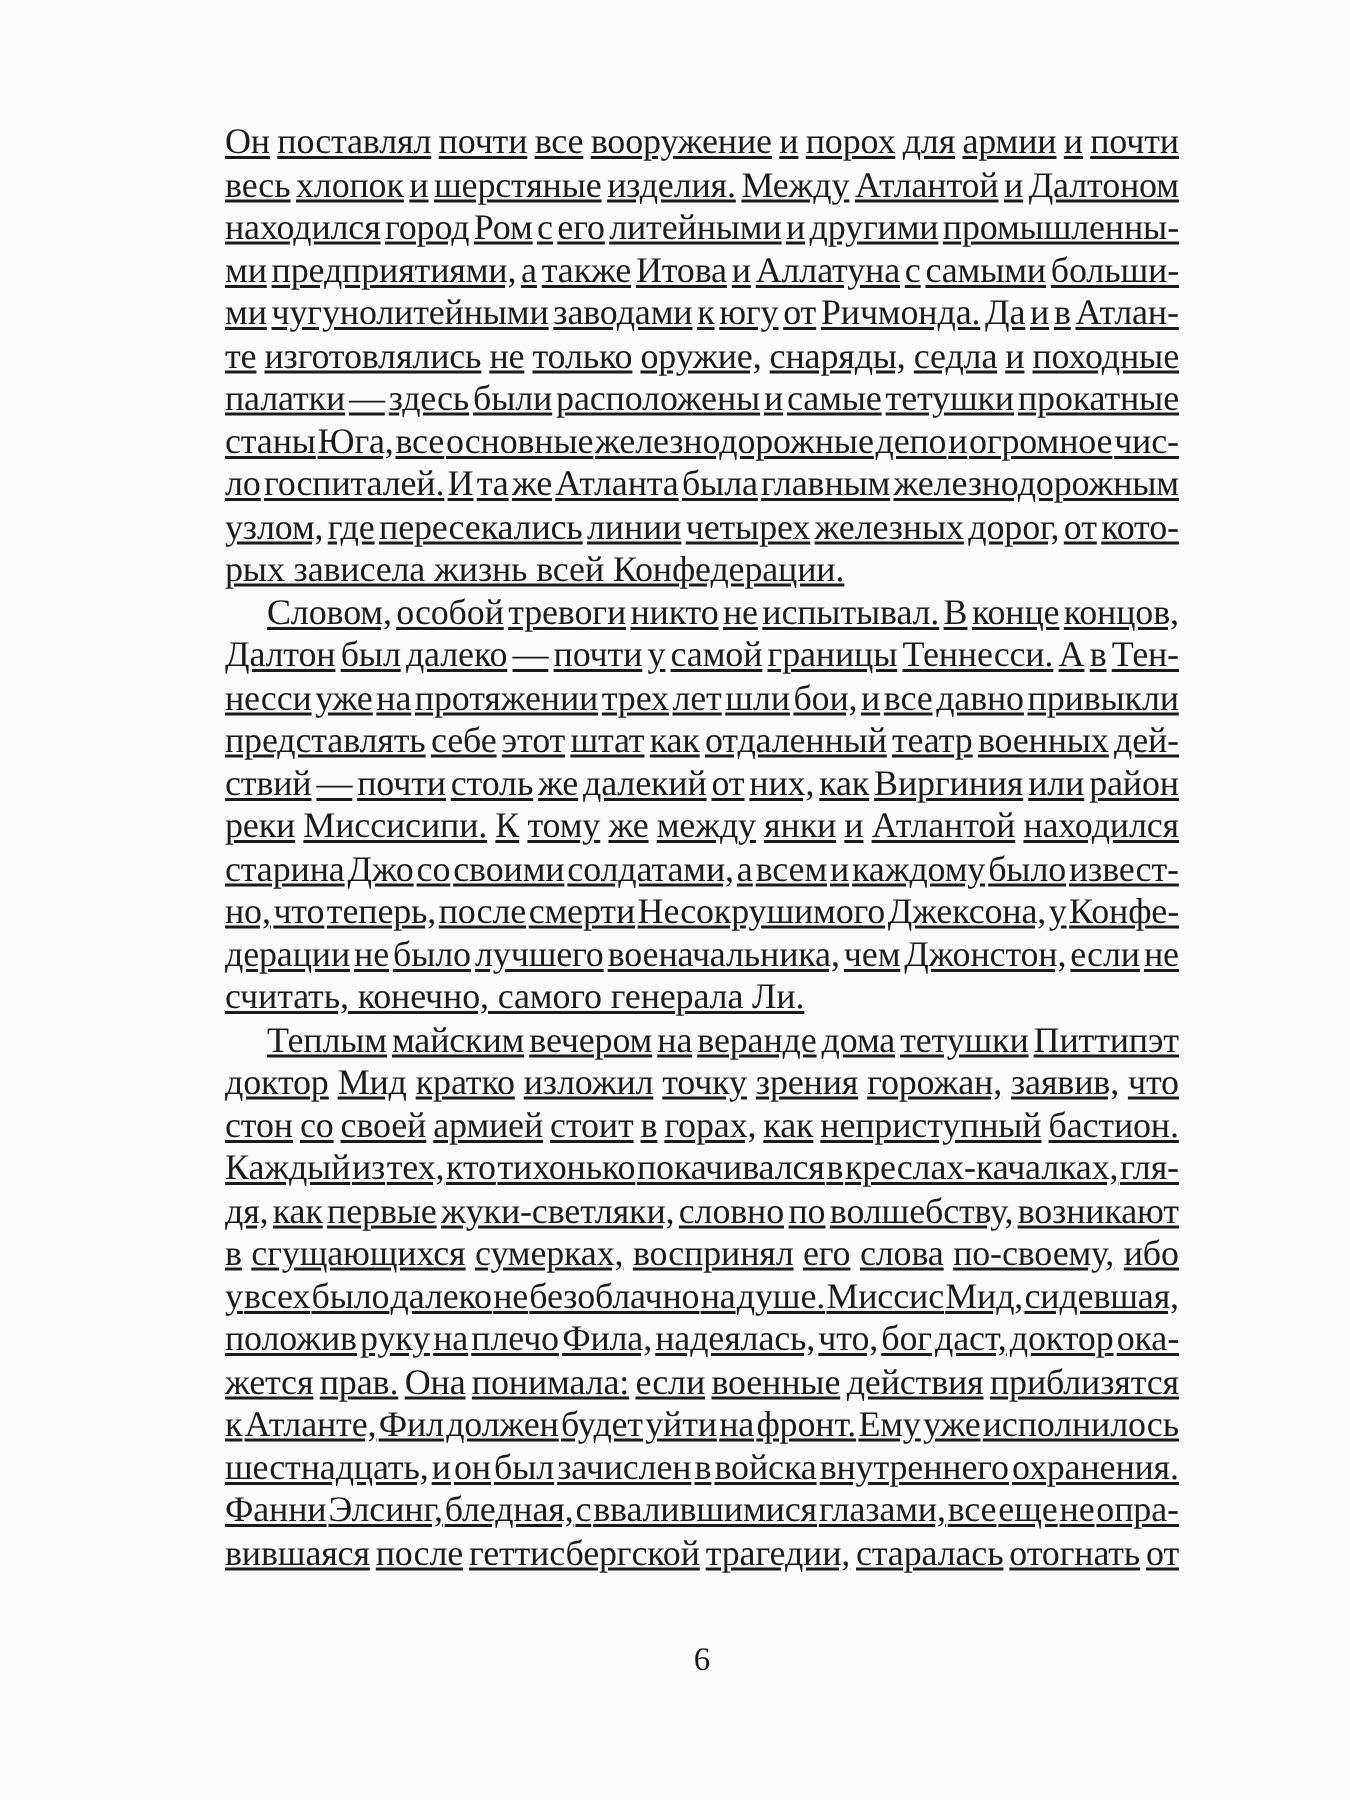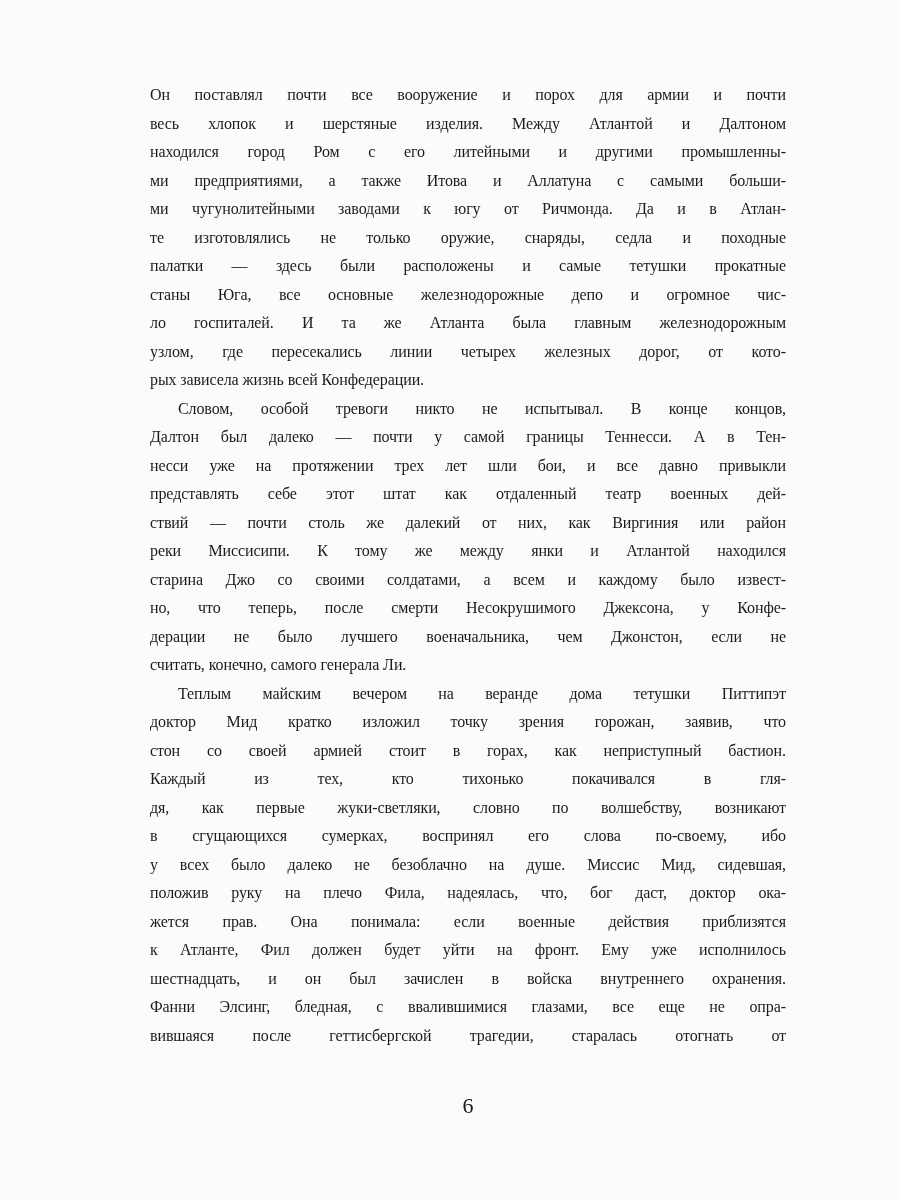--- a/index.html
+++ b/index.html
@@ -27,23 +27,24 @@
     top: 81px;
     width: 636px;
   }
   .paragraph {
     margin: 0;
     padding: 0;
   }
   .line {
     height: 28.5px;
     line-height: 28.5px;
-    font-size: 16px;
+    font-size: 24px;
     letter-spacing: -0.1px;
     white-space: nowrap;
+    text-decoration: underline;
   }
   .line.justified {
     display: flex;
     justify-content: space-between;
   }
   .line.indent {
     padding-left: 28px;
     align-items: center;
   }
   .page-number {
@@ -329,20 +330,21 @@
           <span>бастион.</span>
         </div>
         <div class="line justified">
           <span>Каждый</span>
           <span>из</span>
           <span>тех,</span>
           <span>кто</span>
           <span>тихонько</span>
           <span>покачивался</span>
           <span>в</span>
+          <span>креслах-качалках,</span>
           <span>гля-</span>
         </div>
         <div class="line justified">
           <span>дя,</span>
           <span>как</span>
           <span>первые</span>
           <span>жуки-светляки,</span>
           <span>словно</span>
           <span>по</span>
           <span>волшебству,</span>

